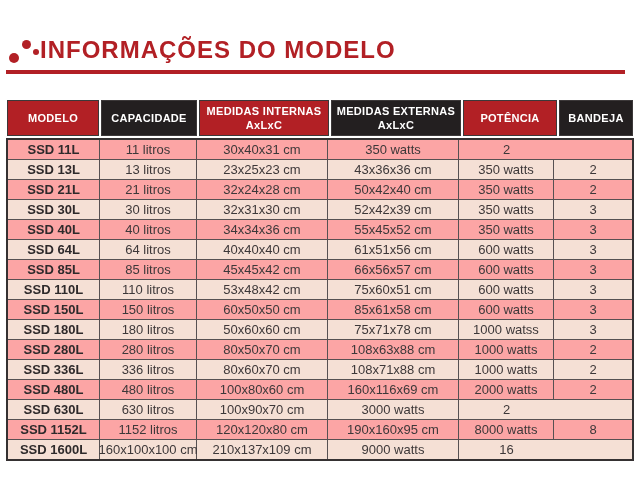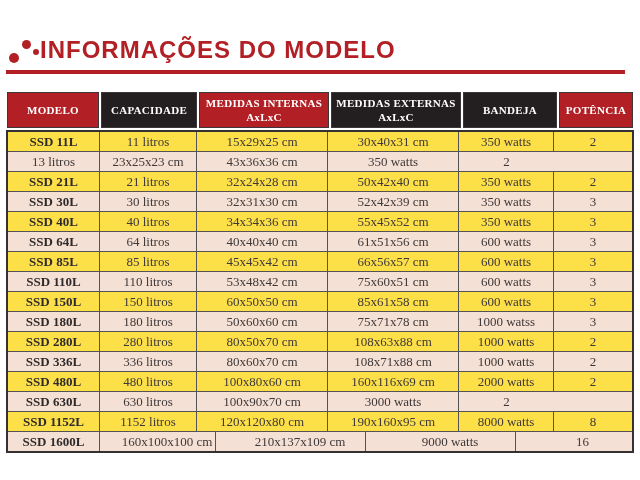--- a/index.html
+++ b/index.html
@@ -25,21 +25,21 @@
   .page-title {
     color: #b22025; font-size: 24px; font-weight: bold;
     letter-spacing: 1px; line-height: 28px; white-space: nowrap;
   }
   .title-underline {
     position: absolute; left: 6px; top: 70px;
     width: 619px; height: 4px; background: #b22025;
   }
 
   
-  .model-table { position: absolute; left: 6px; top: 92px; width: 628px; font-family: Liberation Serif, serif; }
+  .model-table { position: absolute; left: 6px; top: 100px; width: 628px; }
   .thead {
     display: grid;
     grid-template-columns: 94px 98px 132px 132px 96px 76px;
   }
   .th {
     height: 36px; margin: 0 1px;
     display: flex; align-items: center; justify-content: center;
     text-align: center; color: #ffffff; font-weight: bold;
     font-size: 11px; line-height: 1.3; letter-spacing: 0.3px;
     border: 1px solid #3c3839;
@@ -48,24 +48,24 @@
   .th-dark { background: #231f20; }
 
   .tbody {
     margin-top: 2px;
     border: 2px solid #353132;
   }
   .tr {
     display: grid;
     grid-template-columns: 92px 97px 131px 131px 95px 1fr;
     border-bottom: 1px solid #565152;
-    background: #fde047;
+    background: #fca5a5;
   }
   .tr:nth-child(even) { background: #f5e0d5; }
-  .tr:last-child { border-bottom: none; gap: 19px; }
+  .tr:last-child { border-bottom: none; }
   .td {
     height: 19px;
     display: flex; align-items: center; justify-content: center;
     font-size: 13px; color: #3d3839;
     border-right: 1px solid #565152;
     white-space: nowrap;
   }
   .td:last-child { border-right: none; }
   .td-model { font-weight: bold; color: #2e2a2b; }
 </style>
@@ -84,36 +84,36 @@
   </div>
   <div class="title-underline"></div>
 
   <div class="model-table">
 
     <div class="thead">
       <div class="th th-red">MODELO</div>
       <div class="th th-dark">CAPACIDADE</div>
       <div class="th th-red">MEDIDAS INTERNAS AxLxC</div>
       <div class="th th-dark">MEDIDAS EXTERNAS AxLxC</div>
+      <div class="th th-red">POTÊNCIA</div>
       <div class="th th-dark">BANDEJA</div>
-      <div class="th th-red">POTÊNCIA</div>
     </div>
 
     <div class="tbody">
 
       <div class="tr">
         <div class="td td-model">SSD 11L</div>
         <div class="td">11 litros</div>
-        <div class="td">15x29x25 cm</div>
         <div class="td">30x40x31 cm</div>
         <div class="td">350 watts</div>
         <div class="td">2</div>
       </div>
 
       <div class="tr">
+        <div class="td td-model">SSD 13L</div>
         <div class="td">13 litros</div>
         <div class="td">23x25x23 cm</div>
         <div class="td">43x36x36 cm</div>
         <div class="td">350 watts</div>
         <div class="td">2</div>
       </div>
 
       <div class="tr">
         <div class="td td-model">SSD 21L</div>
         <div class="td">21 litros</div>

